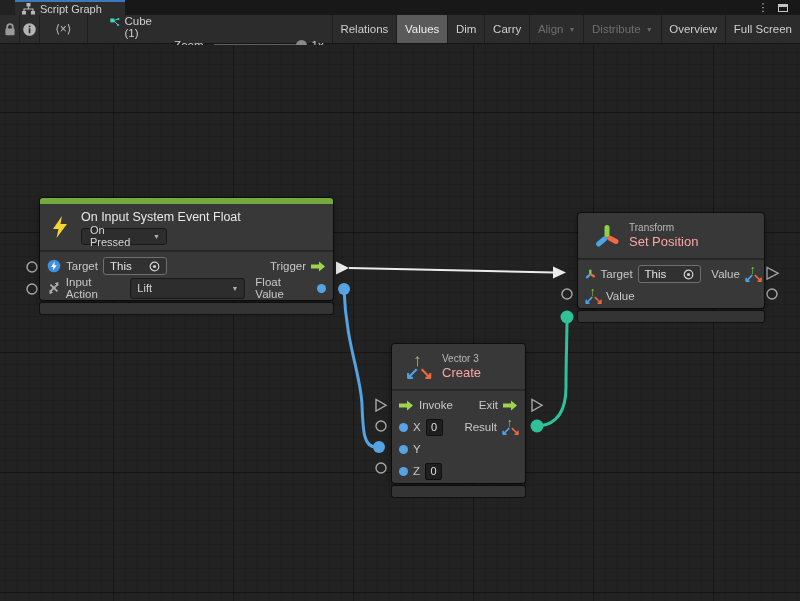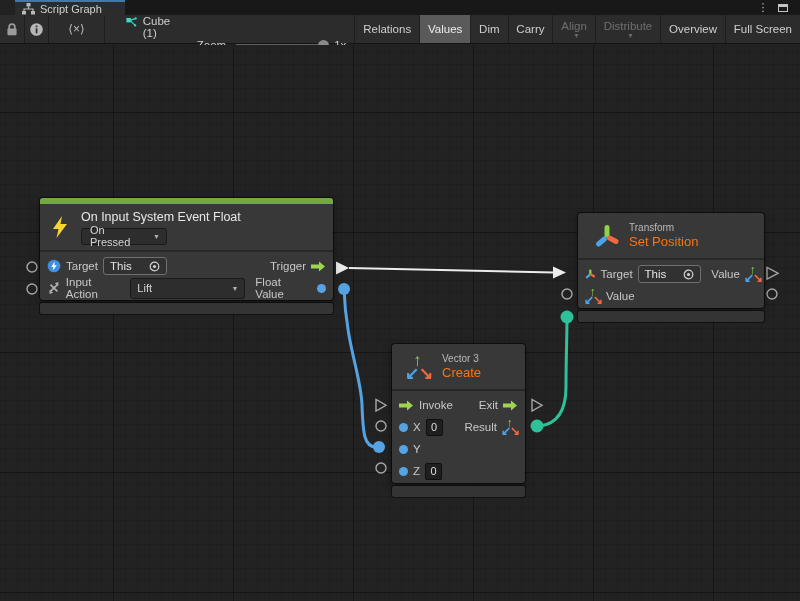--- a/index.html
+++ b/index.html
@@ -18,21 +18,21 @@
   .maxbox { width:10px; height:8px; border:1px solid #c4c4c4; border-top:3px solid #c4c4c4; }
 
   
   .toolbar { position:absolute; top:15px; left:0; width:800px; height:29px;
     background:#2c2c2c; border-bottom:1px solid #141414; display:flex; align-items:stretch;
     font-size:11.5px; color:#cfcfcf; }
   .tbtn { display:flex; align-items:center; justify-content:center; padding:0 8px;
     white-space:nowrap; cursor:default; }
   .tbtn.icon-btn { width:29px; padding:0; }
   .tbtn.active { background:#5a5a5a; color:#eee; }
-  .tbtn.disabled { color:#6e6e6e;flex-direction:column; }
+  .tbtn.disabled { color:#6e6e6e; }
   .tsep { width:1px; background:#1e1e1e; margin:0; }
   .caret-sm { font-size:7px; margin-left:5px; color:#9a9a9a; }
   .disabled .caret-sm { color:#666; }
   .cube-wrap { display:flex; gap:5px; padding:0 10px 0 22px; }
   .zoom-wrap { display:flex; align-items:flex-end; gap:6px; padding:0 8px;margin-top:36px; }
   .slider { position:relative; width:92px; height:12px; }
   .slider-track { position:absolute; left:0; right:0; top:5px; height:2px; background:#5f5f5f; }
   .slider-knob { position:absolute; top:1px; left:82px; width:11px; height:11px;
     border-radius:50%; background:#8a8a8a; }
 
@@ -52,21 +52,21 @@
   
   .node { position:absolute; z-index:2; }
   .node-main { background:#383838; border-radius:3px;
     box-shadow:0 0 0 1px rgba(0,0,0,.55), 0 3px 8px rgba(0,0,0,.4); overflow:hidden; }
   .node-footer { height:11px; margin-top:3px; background:#343434; border-radius:2px;
     box-shadow:0 0 0 1px rgba(0,0,0,.5); }
   .greenbar { height:6px; background:var(--green-bar,#72aa3e); }
   .nhead { display:flex; align-items:center; gap:9px; padding:0 10px; }
   .nhead-titles { display:flex; flex-direction:column; justify-content:center; }
   .ncat { font-size:10px; color:#b9b9b9; line-height:13px; }
-  .ntitle { font-size:13px; color:#f97316; line-height:16px; }
+  .ntitle { font-size:13px; color:#fca5a5; line-height:16px; }
   .ntitle-lg { font-size:12.5px; color:#e8e8e8; line-height:15px; margin-bottom:3px; }
   .ndivider { height:2px; background:#272727; }
   .nbody { padding:3px 0 1px 0; }
   .nrow { height:22px; display:flex; align-items:center; padding:0 7px; gap:5px;
     font-size:11.5px; color:#c8c8c8; }
   .spacer { flex:1; }
 
   
   .chip { display:inline-flex; align-items:center; gap:17px; height:18px; padding:0 6px;
     background:#313131; border:1px solid #6f6f6f; border-radius:3px; color:#e2e2e2;

